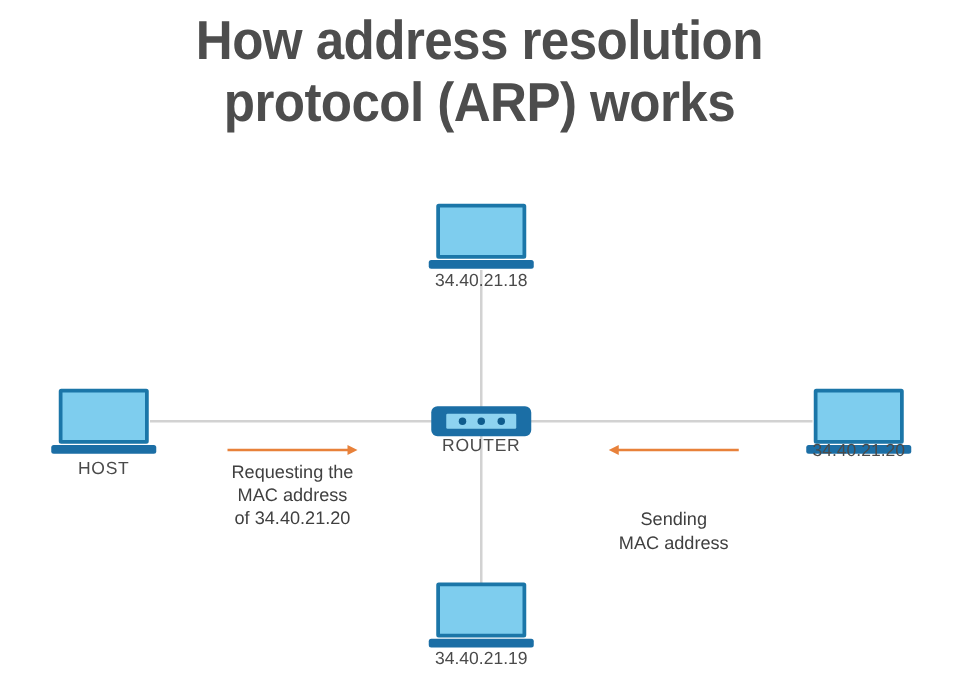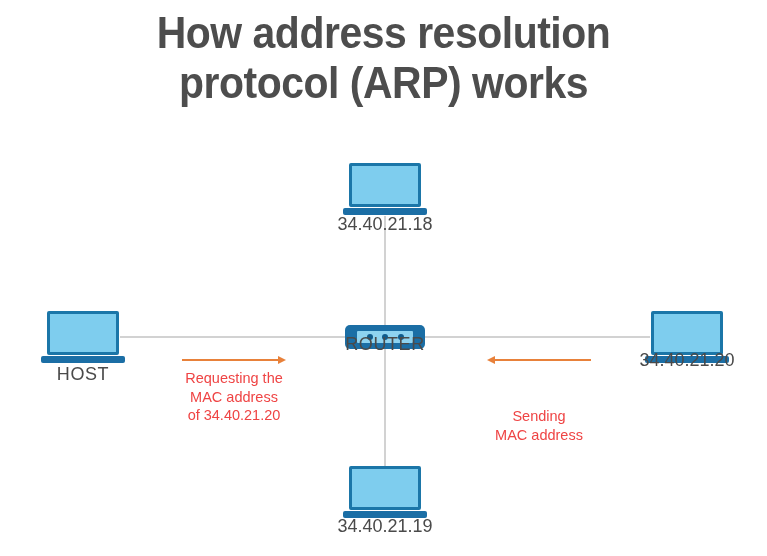--- a/index.html
+++ b/index.html
@@ -99,21 +99,21 @@
     height: 6px;
     border-radius: 50%;
     background: #0f5b8c;
   }
 
   
   .node-label {
     position: absolute;
     text-align: center;
     color: #4a4a4a;
-    font-size: 18px;
+    font-size: 14px;
     line-height: 16px;
     white-space: nowrap;
     font-family: "Liberation Sans", sans-serif;
   }
   .node-label.wide { letter-spacing: 0.6px; }
 
   
   .arrow {
     position: absolute;
     height: 12px;
@@ -140,21 +140,21 @@
   .arrow.left .shaft { right: 0; left: 7px; }
   .arrow.left .head {
     left: 0;
     border-right: 8px solid #e8813a;
   }
 
   
   .caption {
     position: absolute;
     text-align: center;
-    color: #ef4444;
+    color: #404040;
     font-size: 14.5px;
     line-height: 18.5px;
     white-space: nowrap;
     font-family: "Liberation Sans", sans-serif;
   }
   .caption .cline { display: block; }
 </style>
 </head>
 <body>
 
@@ -194,21 +194,21 @@
   </div>
   <div class="node-label" style="left:325px; top:518px; width:120px;text-align:center;">34.40.21.19</div>
 
   <div class="router" style="left:345px; top:325px;">
     <div class="slot">
       <span class="dot"></span>
       <span class="dot"></span>
       <span class="dot"></span>
     </div>
   </div>
-  <div class="node-label wide" style="left:325px; top:336px; width:120px;">ROUTER</div>
+  <div class="node-label wide" style="left:325px; top:348px; width:120px;">ROUTER</div>
 
   <div class="arrow right" style="left:182px; top:354px; width:104px;">
     <span class="shaft"></span>
     <span class="head"></span>
   </div>
   <div class="caption" style="left:154px; top:369px; width:160px;">
     <span class="cline">Requesting the</span>
     <span class="cline">MAC address</span>
     <span class="cline">of 34.40.21.20</span>
   </div>

